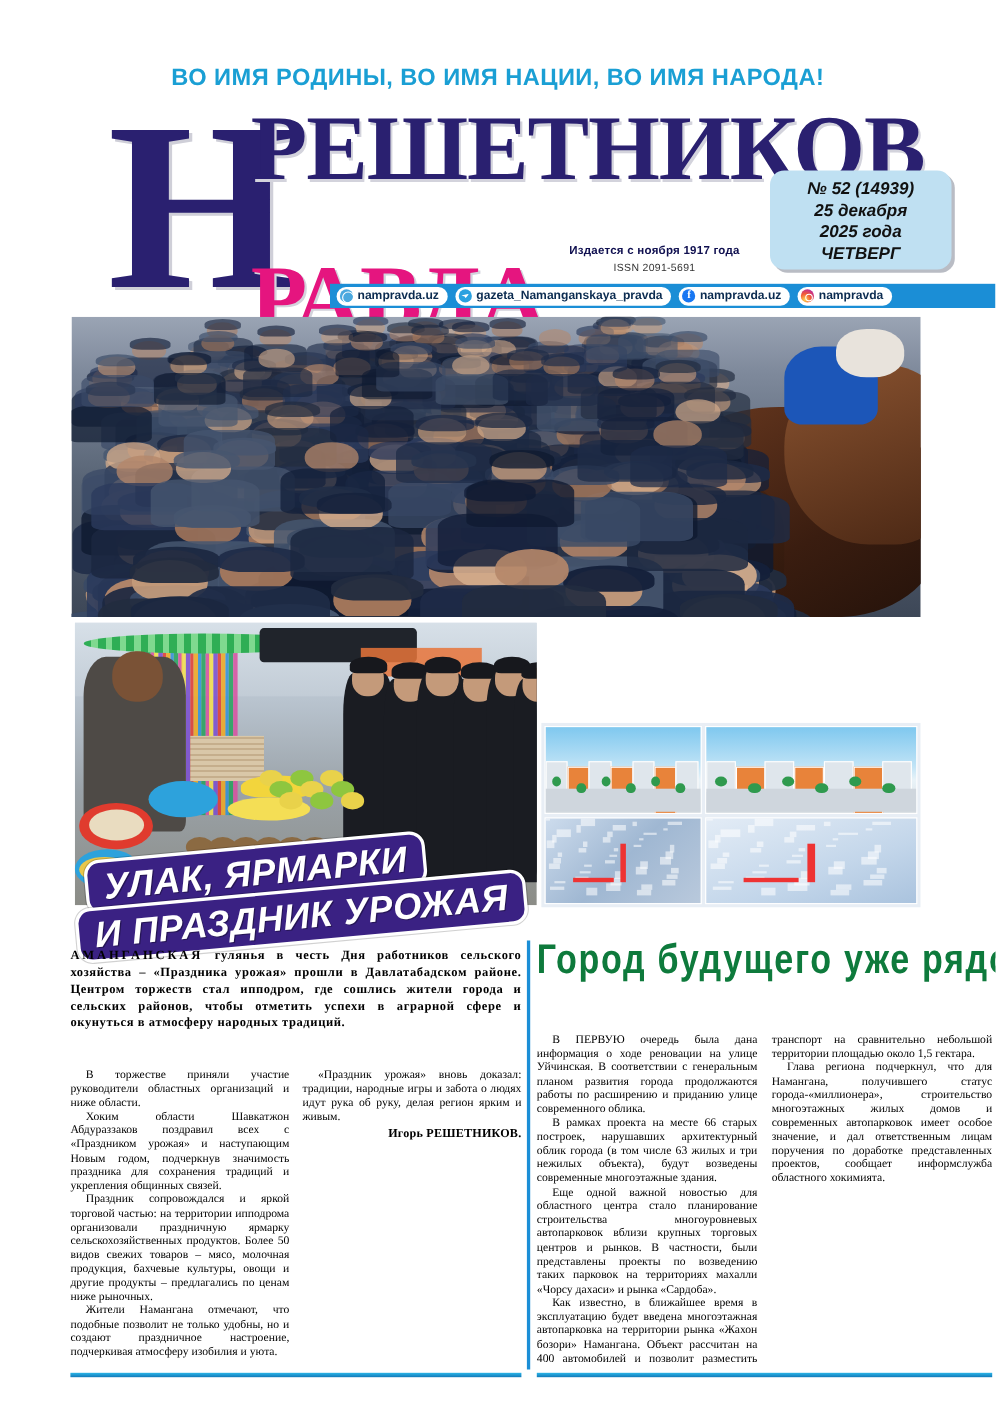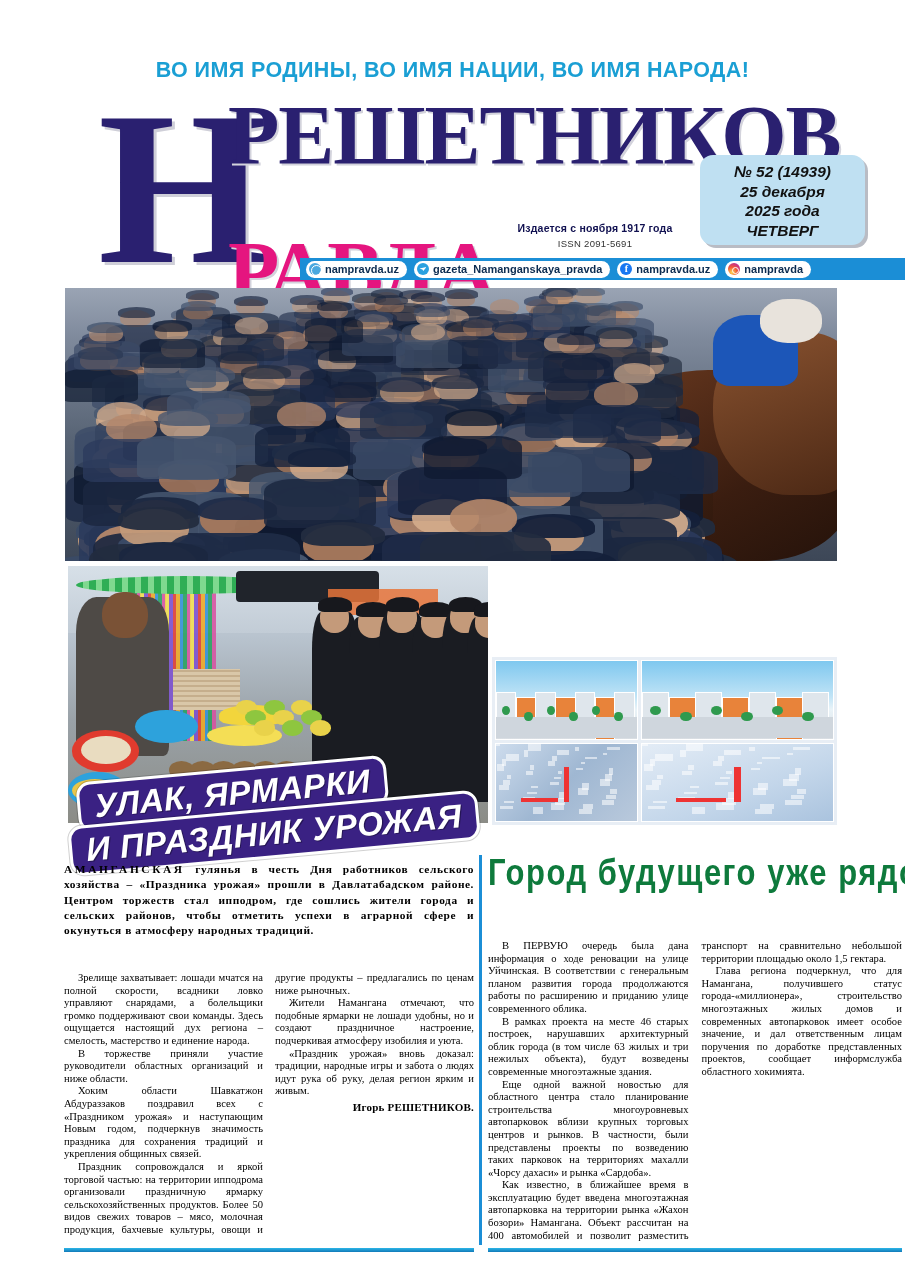--- a/index.html
+++ b/index.html
@@ -1527,36 +1527,35 @@
   <div class="banner">
     <div class="bar bar1">УЛАК, ЯРМАРКИ</div>
     <div class="bar bar2">И ПРАЗДНИК УРОЖАЯ</div>
   </div>
 
   <div class="art-left">
     <p class="lead"><span class="sc">АМАНГАНСКАЯ</span><span> гулянья в честь Дня работников сельского хозяйства – «Праздника урожая» прошли в Давлатабадском районе. Центром торжеств стал ипподром, где сошлись жители города и сельских районов, чтобы отметить успехи в аграрной сфере и окунуться в атмосферу народных традиций.</span></p>
   </div>
 
   <div class="cols2">
-    <p class="bd">Зрелище захватывает: лошади мчатся на полной скорости, всадники ловко управляют снарядами, а болельщики громко поддерживают свои команды. Здесь ощущается настоящий дух региона – смелость, мастерство и единение народа.</p>
     <p class="bd">В торжестве приняли участие руководители областных организаций и ниже области.</p>
     <p class="bd">Хоким области Шавкатжон Абдураззаков поздравил всех с «Праздником урожая» и наступающим Новым годом, подчеркнув значимость праздника для сохранения традиций и укрепления общинных связей.</p>
     <p class="bd">Праздник сопровождался и яркой торговой частью: на территории ипподрома организовали праздничную ярмарку сельскохозяйственных продуктов. Более 50 видов свежих товаров – мясо, молочная продукция, бахчевые культуры, овощи и другие продукты – предлагались по ценам ниже рыночных.</p>
-    <p class="bd">Жители Намангана отмечают, что подобные ярмарки не лошади удобны, но и создают праздничное настроение, подчеркивая атмосферу изобилия и уюта.</p>
+    <p class="bd">Жители Намангана отмечают, что подобные позволит не только удобны, но и создают праздничное настроение, подчеркивая атмосферу изобилия и уюта.</p>
     <p class="bd">«Праздник урожая» вновь доказал: традиции, народные игры и забота о людях идут рука об руку, делая регион ярким и живым.</p>
     <p class="sig">Игорь РЕШЕТНИКОВ.</p>
   </div>
 
   <div class="art-right">
     <h2 class="hl-green">Город будущего уже рядом</h2>
   </div>
 
   <div class="rcols">
     <p class="bd">В ПЕРВУЮ очередь была дана информация о ходе реновации на улице Уйчинская. В соответствии с генеральным планом развития города продолжаются работы по расширению и приданию улице современного облика.</p>
-    <p class="bd">В рамках проекта на месте 46 старых построек, нарушавших архитектурный облик города (в том числе 63 жилых и три нежилых объекта), будут возведены современные многоэтажные здания.</p>
+    <p class="bd">В рамках проекта на месте 66 старых построек, нарушавших архитектурный облик города (в том числе 63 жилых и три нежилых объекта), будут возведены современные многоэтажные здания.</p>
     <p class="bd">Еще одной важной новостью для областного центра стало планирование строительства многоуровневых автопарковок вблизи крупных торговых центров и рынков. В частности, были представлены проекты по возведению таких парковок на территориях махалли «Чорсу дахаси» и рынка «Сардоба».</p>
     <p class="bd">Как известно, в ближайшее время в эксплуатацию будет введена многоэтажная автопарковка на территории рынка «Жахон бозори» Намангана. Объект рассчитан на 400 автомобилей и позволит разместить транспорт на сравнительно небольшой территории площадью около 1,5 гектара.</p>
     <p class="bd">Глава региона подчеркнул, что для Намангана, получившего статус города-«миллионера», строительство многоэтажных жилых домов и современных автопарковок имеет особое значение, и дал ответственным лицам поручения по доработке представленных проектов, сообщает информслужба областного хокимията.</p>
   </div>
 
   <div class="vdiv" style="left:479px;top:855px;width:3px;height:390px;"></div>
   <div class="rule-cyan" style="left:64px;top:1248px;width:410px;"></div>
   <div class="rule-cyan" style="left:488px;top:1248px;width:414px;"></div>
 
 </div>

